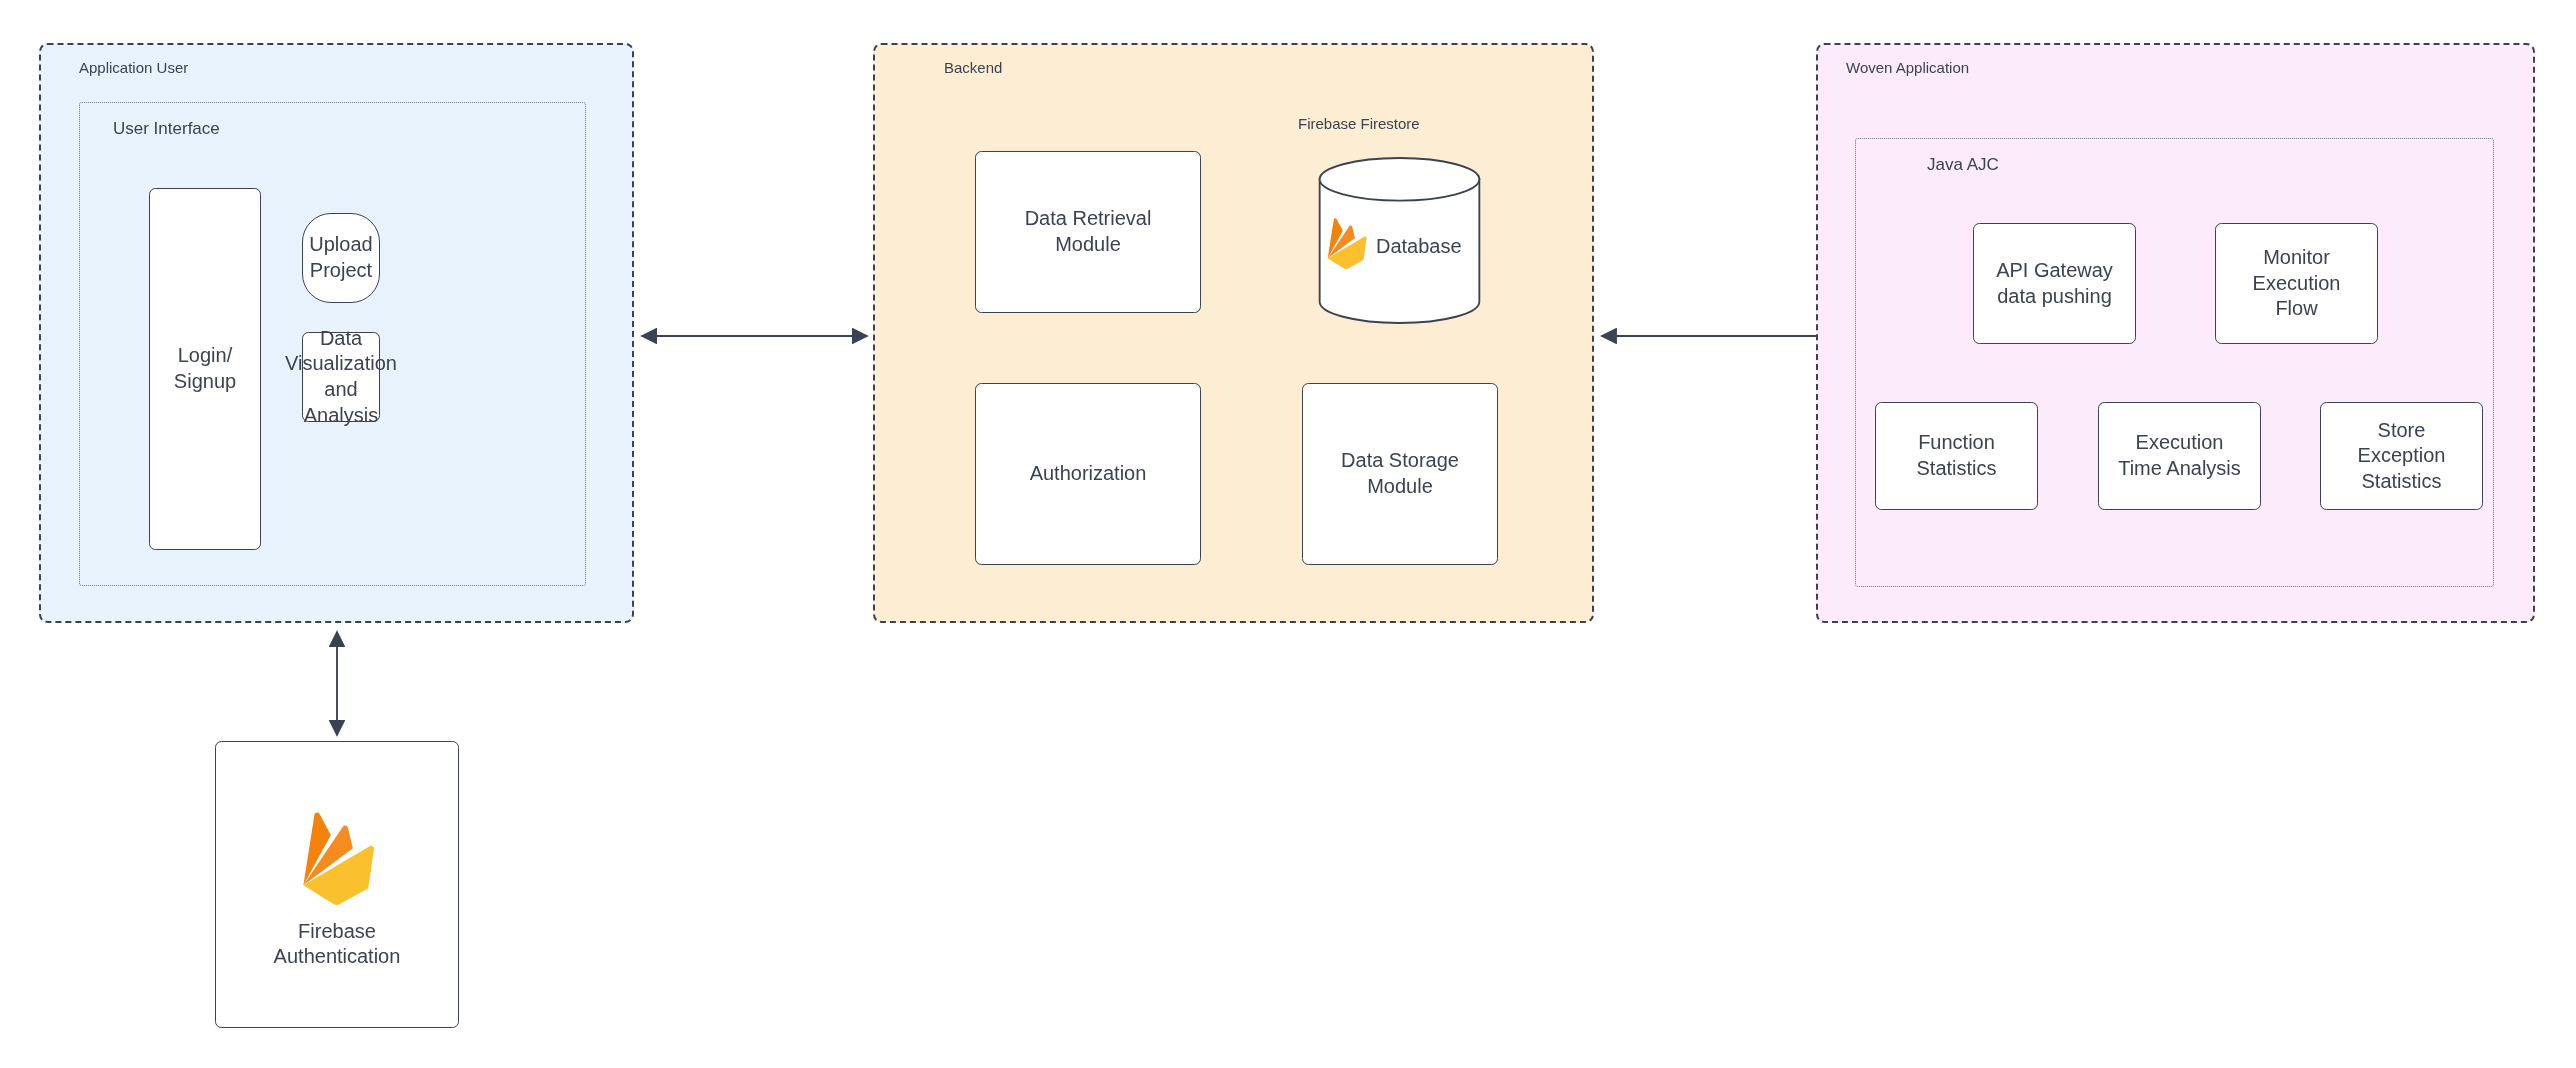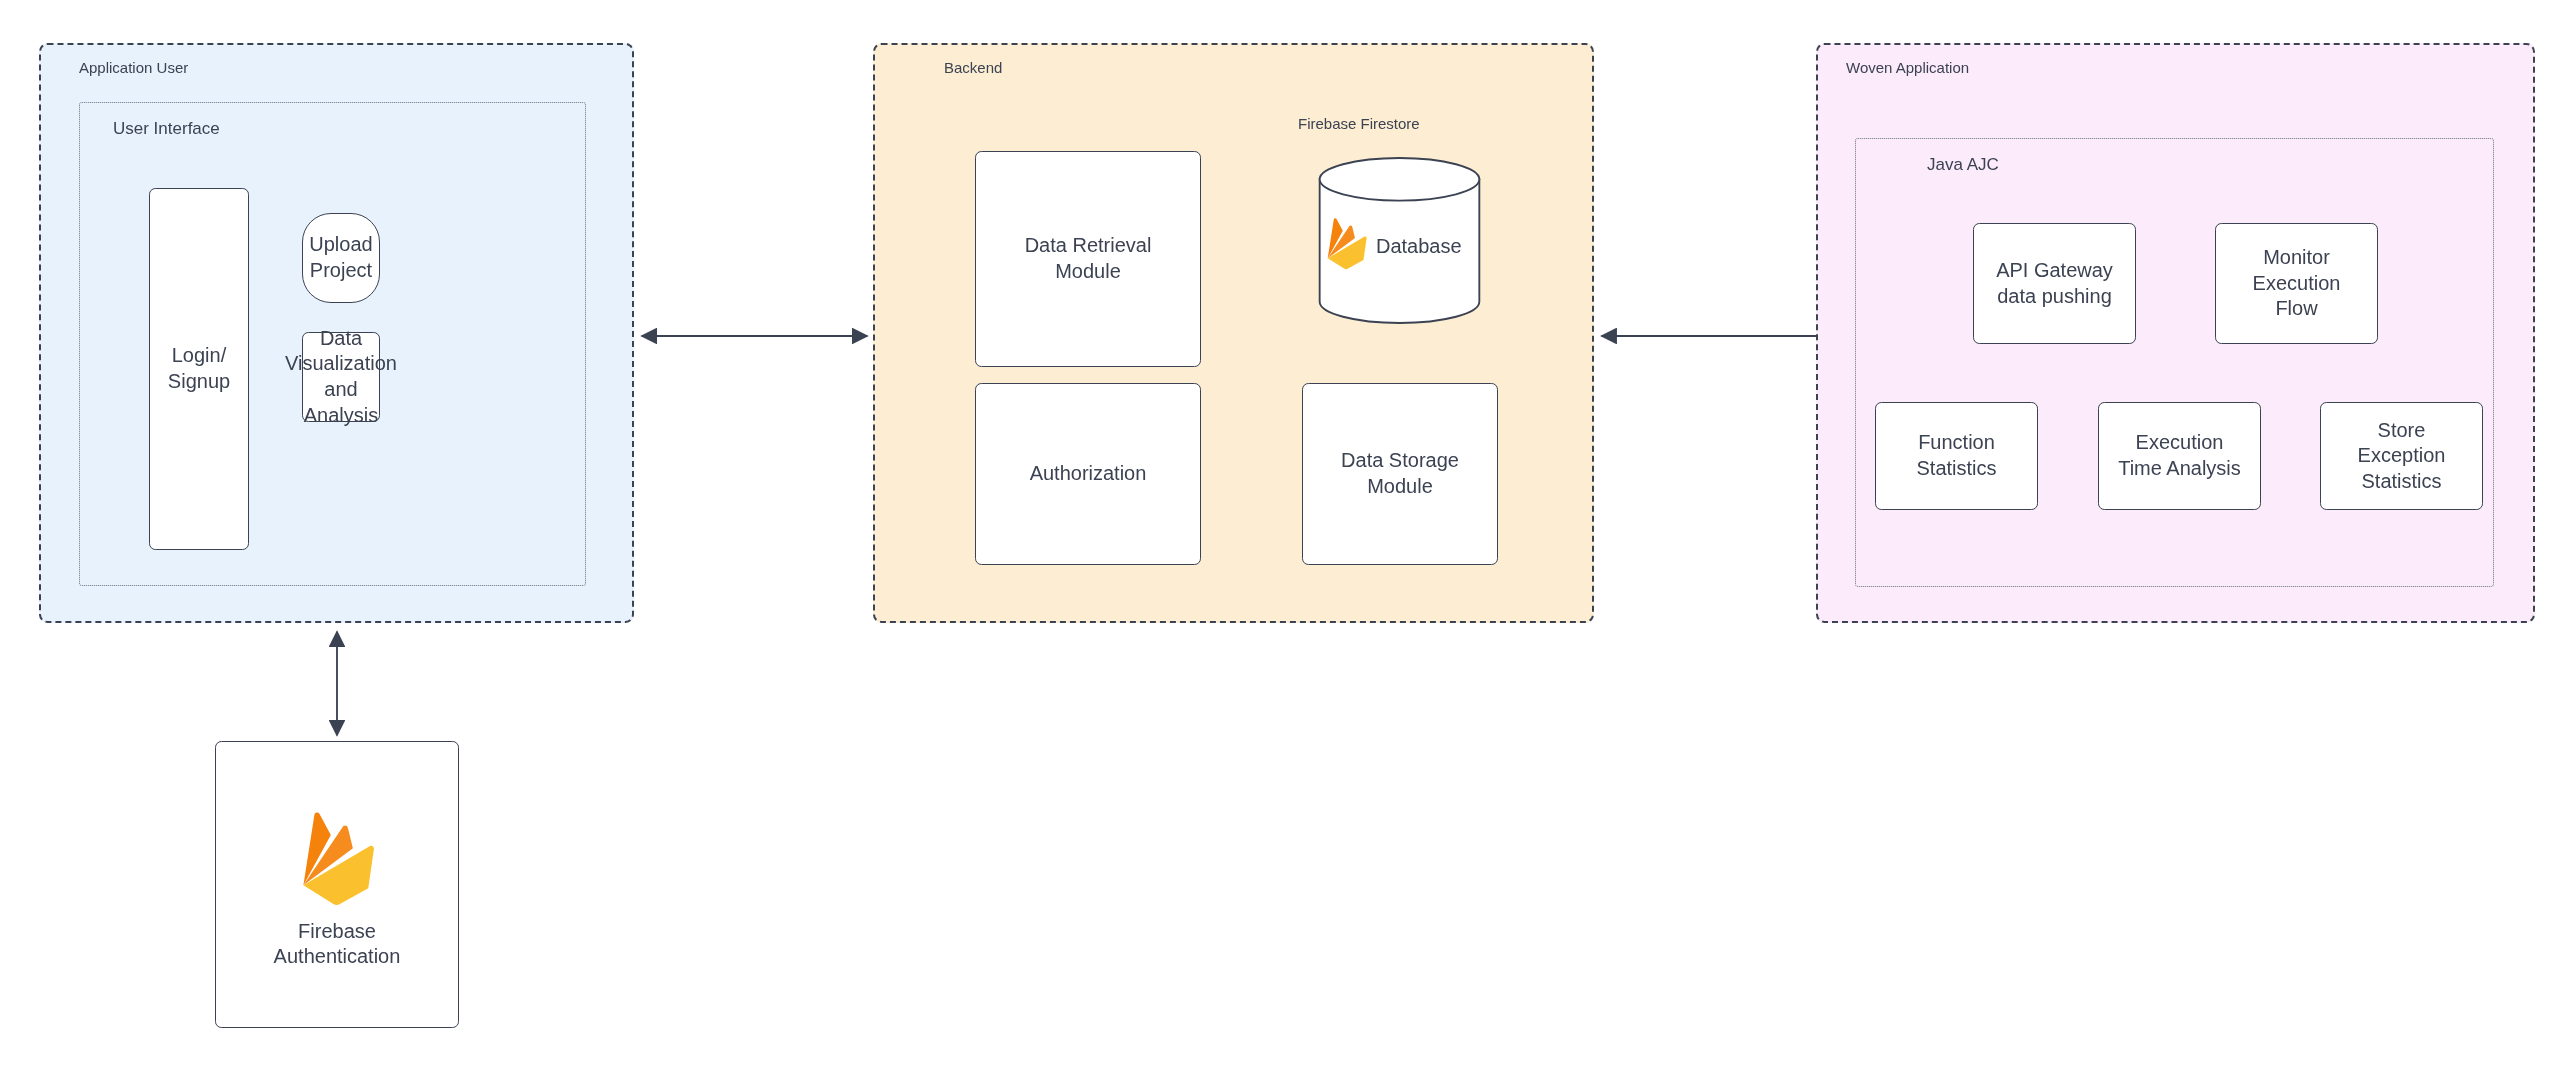--- a/index.html
+++ b/index.html
@@ -85,42 +85,42 @@
 <body>
 
 <div id="canvas">
 
   <div class="zone" style="left:39px; top:43px; width:595px; height:580px; background:#e8f2fd;"></div>
   <div class="zone-label" style="left:79px; top:60px;">Application User</div>
 
   <div class="group" style="left:79px; top:102px; width:507px; height:484px;"></div>
   <div class="group-label" style="left:113px; top:120px;">User Interface</div>
 
-  <div class="node" style="left:149px; top:188px; width:100px; height:362px;justify-content:center;">
+  <div class="node" style="left:149px; top:188px; width:112px; height:362px;justify-content:center;">
     <span class="node-label">Login/
 Signup</span>
   </div>
 
   <div class="node" style="left:302px; top:213px; width:78px; height:90px;border-radius:29px;">
     <span class="node-label">Upload
 Project</span>
   </div>
 
   <div class="node" style="left:302px; top:332px; width:78px; height:90px;">
     <span class="node-label">Data
 Visualization
 and Analysis</span>
   </div>
 
   <div class="zone" style="left:873px; top:43px; width:721px; height:580px; background:#fdeed3;"></div>
   <div class="zone-label" style="left:944px; top:60px;">Backend</div>
 
   <div class="zone-label" style="left:1298px; top:116px;">Firebase Firestore</div>
 
-  <div class="node" style="left:975px; top:151px; width:226px; height:216px;">
+  <div class="node" style="left:975px; top:151px; width:226px; height:162px;">
     <span class="node-label">Data Retrieval
 Module</span>
   </div>
 
   <div class="node" style="left:975px; top:383px; width:226px; height:182px;">
     <span class="node-label">Authorization</span>
   </div>
 
   <div class="node" style="left:1302px; top:383px; width:196px; height:182px;">
     <span class="node-label">Data Storage

